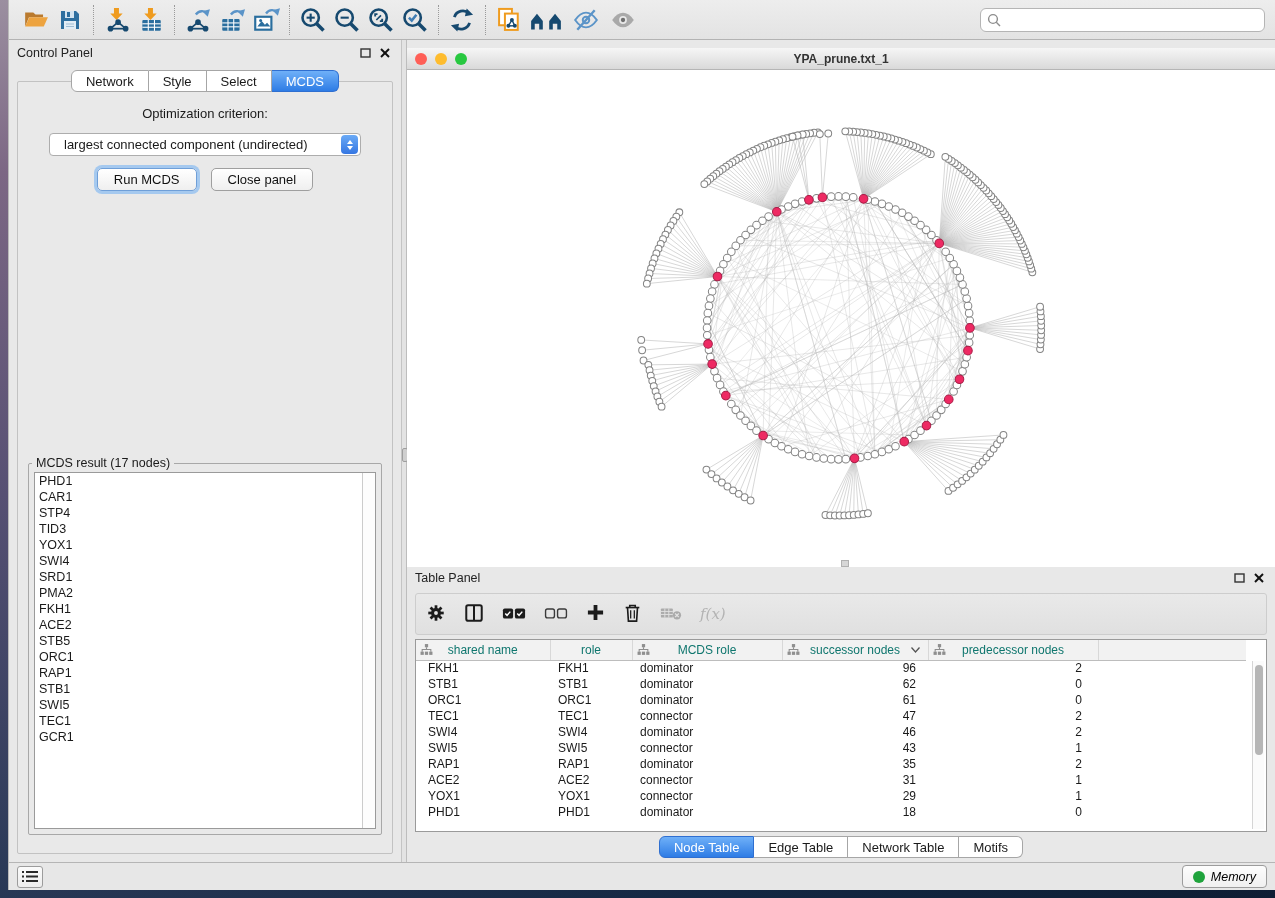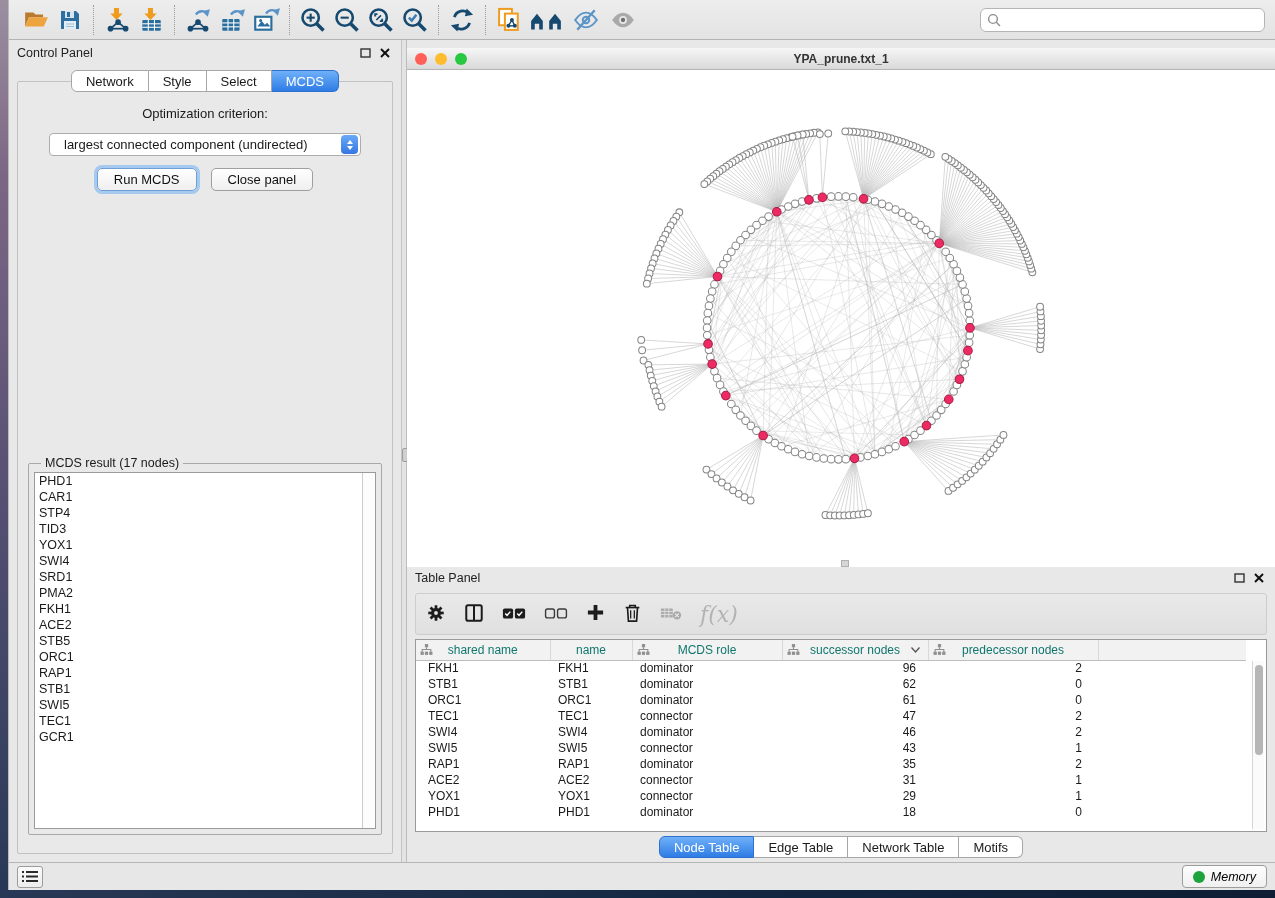--- a/index.html
+++ b/index.html
@@ -52,42 +52,42 @@
     background:linear-gradient(#6aaaf6,#3576e2); display:flex; flex-direction:column;
     align-items:center; justify-content:center; gap:2px; }
   .tri-up { width:0; height:0; border-left:3.5px solid transparent; border-right:3.5px solid transparent; border-bottom:4.5px solid #fff; }
   .tri-dn { width:0; height:0; border-left:3.5px solid transparent; border-right:3.5px solid transparent; border-top:4.5px solid #fff; }
   .btn-row { margin-top:12px; display:flex; justify-content:center; gap:14px; }
   .push-btn { height:23px; padding:0 16px; font-size:13px; background:linear-gradient(#ffffff,#efefef);
     border:1px solid #9f9f9f; border-radius:5px; color:#111; }
   .push-btn.focused { box-shadow:0 0 0 3px #a5c9ef; border-color:#6f9fd8; }
   .mcds-fieldset { position:absolute; left:10px; right:10px; bottom:18px; height:372px;
     border:1px solid #a8a8a8; border-radius:2px; background:#e9e9e9; }
-  .mcds-legend { position:absolute; top:-8px; left:12px; background:#e9e9e9; padding:0 4px; font-size:12.5px; }
+  .mcds-legend { position:absolute; top:-8px; left:3px; background:#e9e9e9; padding:0 4px; font-size:12.5px; }
   .mcds-list { position:absolute; left:5px; right:5px; top:8px; bottom:5px; background:#fff;
     border:1px solid #9a9a9a; overflow:hidden; text-align:left; }
   .mcds-scroll { position:absolute; top:0; bottom:0; right:0; width:13px; background:#fdfdfd; border-left:1px solid #cccccc; }
   .mcds-item { font-size:12.5px; line-height:16px; padding-left:4px; }
 
   
   .net-pane { height:517px; flex:0 0 517px; display:flex; flex-direction:column; border-bottom:1px solid #b0b0b0;margin-top:8px; }
   .net-titlebar { height:22px; flex:0 0 22px; background:linear-gradient(#f6f6f6,#d9d9d9);
     border-bottom:1px solid #b5b5b5; display:flex; align-items:center; padding:0 8px; position:relative; }
   .traffic { display:flex; gap:8px; }
   .light { width:12px; height:12px; border-radius:50%; }
   .net-title { position:absolute; left:0; right:0; text-align:center; font-size:12px; font-weight:bold; color:#333; }
   .net-canvas { flex:1; background:#fff; position:relative; }
   .net-canvas svg { display:block; width:100%; height:100%; }
   .net-grip { position:absolute; bottom:0; left:50%; width:8px; height:7px; background:#d6d6d6; border:1px solid #b0b0b0; }
 
   
   .table-panel { flex:1; display:flex; flex-direction:column; min-height:0; background:#e8e8e8; }
   .tp-toolbar { margin:2px 8px 4px 8px; height:42px; background:linear-gradient(#e9e9e9,#e0e0e0);
     border:1px solid #cdcdcd; border-radius:3px; display:flex; align-items:center; padding:0 10px; gap:18px; }
-  .fx-label { font-family:"DejaVu Serif", serif; font-style:italic; font-size:22px; color:#b3b3b3; }
+  .fx-label { font-family:"DejaVu Serif", serif; font-style:italic; font-size:15px; color:#b3b3b3; }
   .tp-tablewrap { margin:0 8px; flex:1; background:#fff; border:1px solid #9a9a9a; position:relative; overflow:hidden; }
   table.data { border-collapse:collapse; table-layout:fixed; width:830px; }
   table.data th { height:20px; background:#f2f2f2; border-bottom:1px solid #bdbdbd; border-right:1px solid #d8d8d8;
     font-weight:normal; font-size:12px; color:#0f766e; position:relative; text-align:center; padding:0 14px; }
   table.data th .h-icon { position:absolute; left:4px; top:4px; }
   table.data th .sort { position:absolute; right:8px; top:7px; }
   table.data td { height:16px; font-size:12px; padding:0 8px; white-space:nowrap; overflow:hidden; }
   td.l { text-align:left; } td.r { text-align:right; }
   .tp-scroll { position:absolute; top:21px; bottom:2px; right:2px; width:12px; background:#fbfbfb; border-left:1px solid #d5d5d5; }
   .tp-thumb { position:absolute; top:4px; left:1.5px; width:8px; height:90px; background:#b6b6b6; border-radius:4px; }
@@ -1107,21 +1107,21 @@
                 <tr id="nt-head">
                   <th style="width: 134px;"><svg class="h-icon" width="13" height="12" viewBox="0 0 12 11">
                       <g fill="#8f8f8f">
                         <rect x="4.5" y="0" width="3" height="3"></rect>
                         <rect x="0.5" y="7" width="3" height="3"></rect>
                         <rect x="4.5" y="7" width="3" height="3"></rect>
                         <rect x="8.5" y="7" width="3" height="3"></rect>
                       </g>
                       <path d="M2 7V5h8v2M6 3v2" fill="none" stroke="#8f8f8f"></path>
                     </svg><span>shared name</span></th>
-                  <th style="width: 82px;"><span>name</span></th>
+                  <th style="width: 82px;"><span>role</span></th>
                   <th style="width: 150px;"><svg class="h-icon" width="13" height="12" viewBox="0 0 12 11">
                       <g fill="#8f8f8f">
                         <rect x="4.5" y="0" width="3" height="3"></rect>
                         <rect x="0.5" y="7" width="3" height="3"></rect>
                         <rect x="4.5" y="7" width="3" height="3"></rect>
                         <rect x="8.5" y="7" width="3" height="3"></rect>
                       </g>
                       <path d="M2 7V5h8v2M6 3v2" fill="none" stroke="#8f8f8f"></path>
                     </svg><span>MCDS role</span></th>
                   <th style="width: 146px;"><svg class="h-icon" width="13" height="12" viewBox="0 0 12 11">

